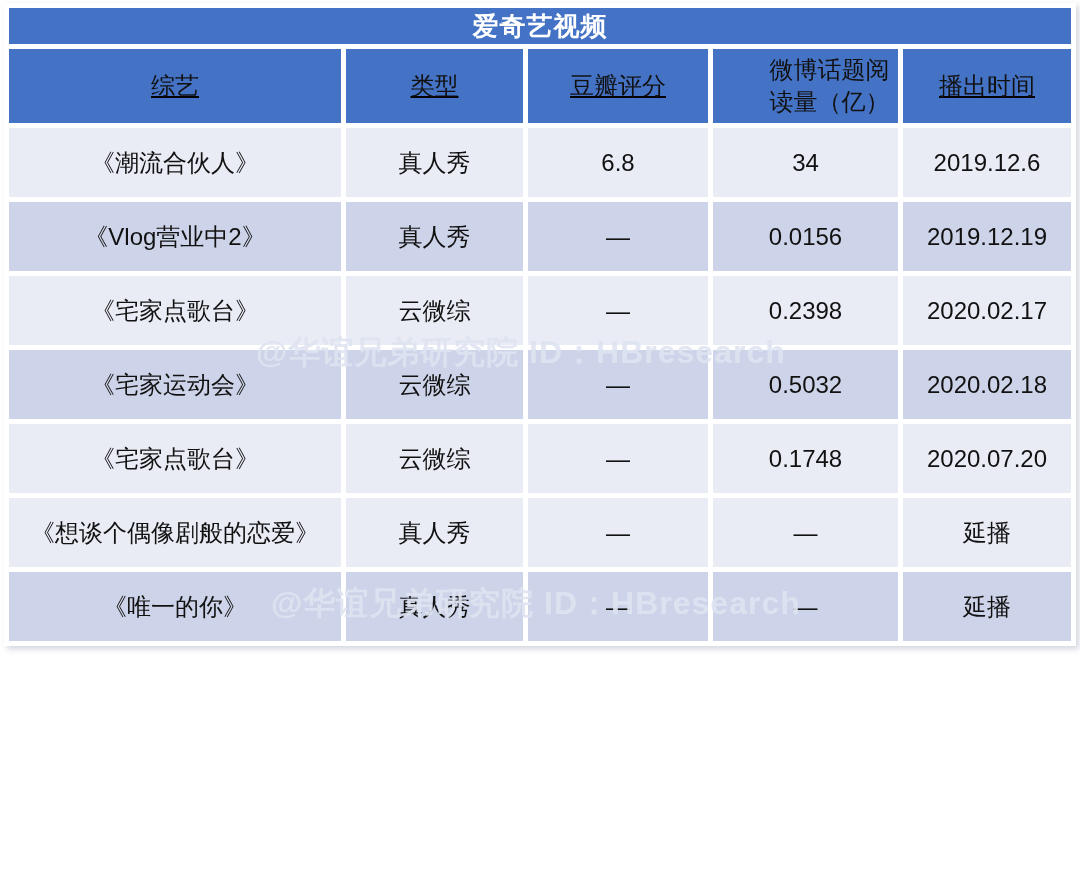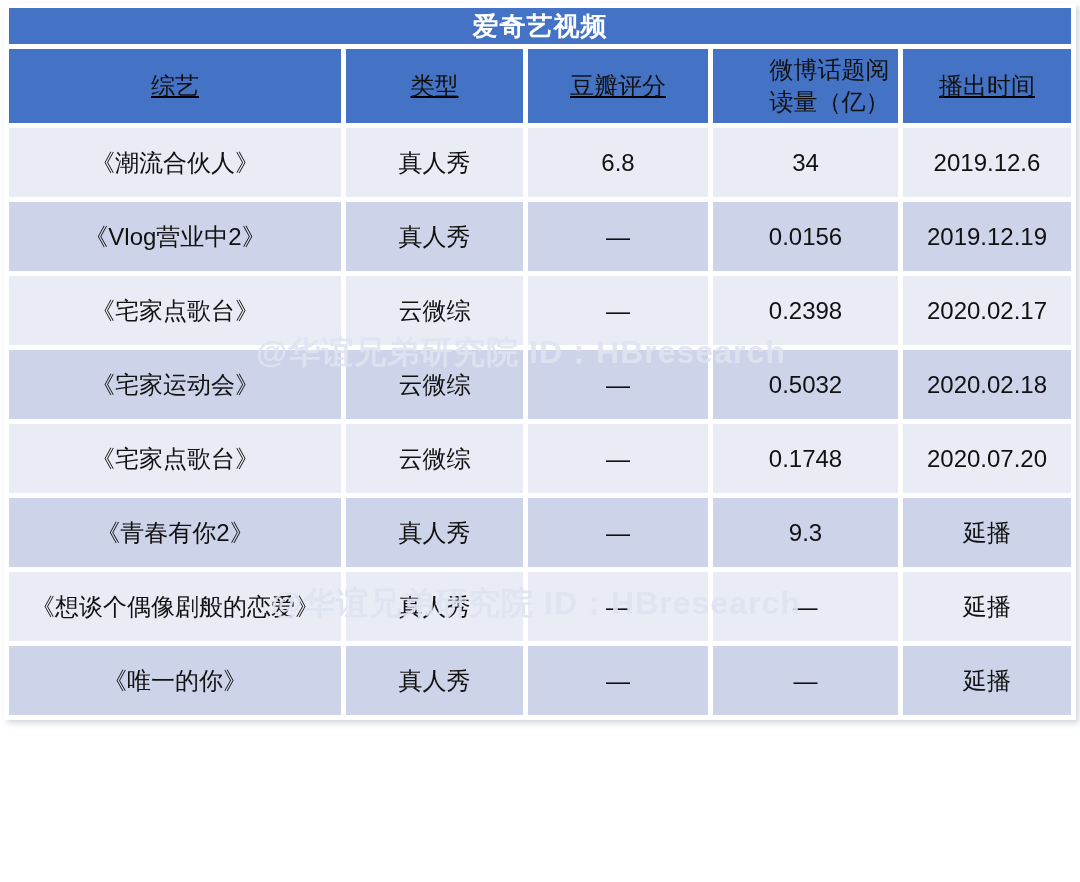--- a/index.html
+++ b/index.html
@@ -126,27 +126,20 @@
         <td>0.5032</td>
         <td>2020.02.18</td>
       </tr>
       <tr class="body-row alt-light">
         <td>《宅家点歌台》</td>
         <td>云微综</td>
         <td>—</td>
         <td>0.1748</td>
         <td>2020.07.20</td>
       </tr>
-      <tr class="body-row alt-dark">
-        <td>《青春有你2》</td>
-        <td>真人秀</td>
-        <td>—</td>
-        <td>9.3</td>
-        <td>延播</td>
-      </tr>
       <tr class="body-row alt-light">
         <td>《想谈个偶像剧般的恋爱》</td>
         <td>真人秀</td>
         <td>—</td>
         <td>—</td>
         <td>延播</td>
       </tr>
       <tr class="body-row alt-dark">
         <td>《唯一的你》</td>
         <td>真人秀</td>

